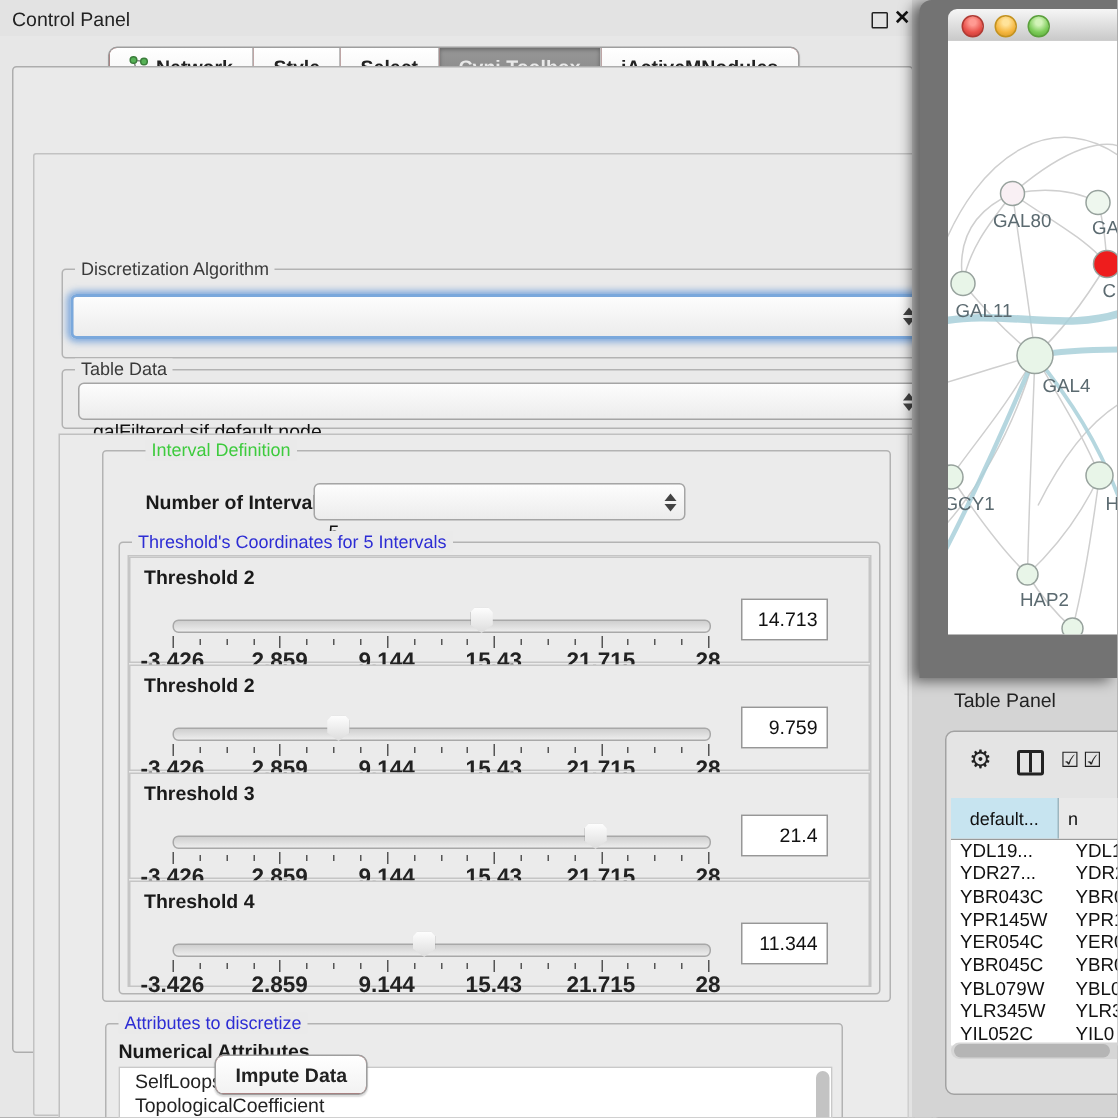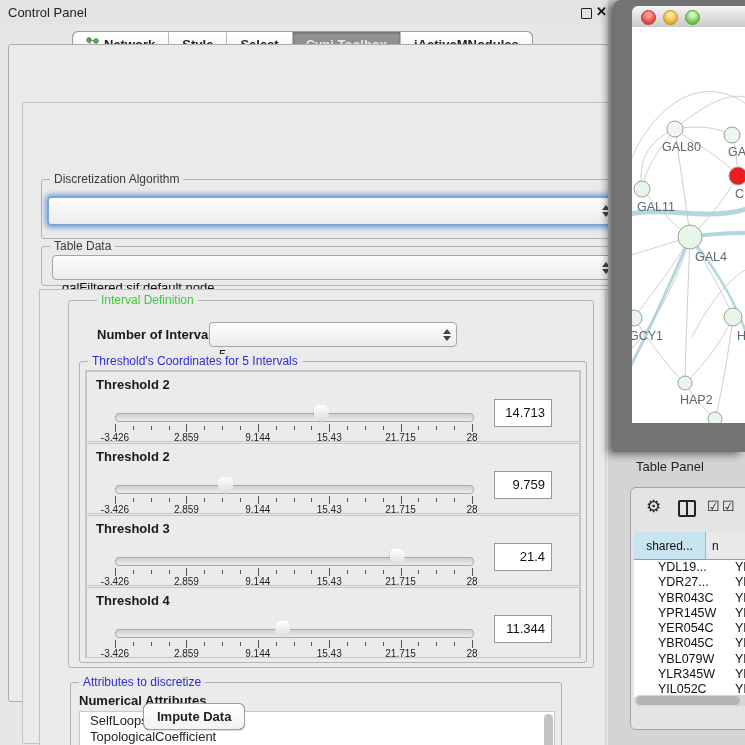--- a/index.html
+++ b/index.html
@@ -44,21 +44,21 @@
   .thr-inner{position:absolute;left:5px;top:8px;width:494px;height:286px;border:1px solid #c5c5c5;background:#ebebeb;}
   .th-row{position:relative;width:492px;height:69px;border:1px solid #c5c5c5;margin:0 0 1px 0;background:#ebebeb;}
   .th-title{position:absolute;left:9px;top:5px;font-weight:bold;font-size:13px;}
   .slider{position:absolute;left:28px;top:33px;width:357px;height:34px;}
   .track{position:absolute;left:0;top:8px;width:357px;height:7px;border-radius:4px;border:1px solid #a8a8a8;background:linear-gradient(#cfcfcf,#ededed);}
   .ticks{position:absolute;left:0;top:19px;width:357px;height:8px;}
   .ticks i{position:absolute;width:1px;background:#555;}
   .ticks i.min{top:2px;height:4px;}
   .ticks i.maj{top:0;height:8px;}
   .tick-labels{position:absolute;left:0;top:27px;width:357px;height:12px;}
-  .tick-labels b{position:absolute;transform:translateX(-50%);font-size:10px;font-weight:normal;color:#222;white-space:nowrap;}
+  .tick-labels b{position:absolute;transform:translateX(-50%);font-size:15px;font-weight:bold;color:#222;white-space:nowrap;}
   .thumb-sl{position:absolute;top:0;width:15px;height:17px;background:linear-gradient(#fefefe,#dcdcdc);
     clip-path:polygon(50% 100%,0 68%,0 20%,20% 0,80% 0,100% 20%,100% 68%);
     filter:drop-shadow(0 0 1px #8a8a8a);}
   .val-box{position:absolute;left:407px;top:27px;width:50px;height:26px;background:#fff;border:1px solid #979797;
     font-size:13px;text-align:right;line-height:26px;padding-right:6px;color:#111;}
   .attr-group{left:30px;top:392px;width:490px;height:90px;}
   .attr-label{position:absolute;left:8px;top:10px;font-weight:bold;font-size:13px;}
   .attr-list{position:absolute;left:8px;top:28px;width:474px;height:54px;background:#fff;border:1px solid #c9c9c9;overflow:hidden;}
   .attr-item{padding:1px 0 0 10px;font-size:13px;line-height:15px;color:#222;white-space:nowrap;}
   .attr-scroll{position:absolute;right:1px;top:2px;width:9px;height:44px;background:#c3c3c3;border-radius:5px;}
@@ -80,21 +80,21 @@
   .col-ic{position:absolute;left:47px;top:6px;width:14px;height:13px;border:2px solid #222;border-radius:2px;
     background:linear-gradient(#222,#222) center/2px 100% no-repeat;}
   .chk-ic{position:absolute;top:4px;font-size:14px;color:#222;}
   .tp-table{position:absolute;left:3px;top:44px;width:118px;height:165px;background:#fff;}
   .tp-header{display:flex;height:27px;border-bottom:1px solid #9a9a9a;}
   .tp-header .hc{font-size:12px;display:flex;align-items:center;justify-content:center;border-right:1px solid #9db6bf;color:#111;}
   .tp-header .hc.c0{width:71px;background:#c7e4f0;}
   .tp-header .hc.c1{flex:1;background:#e9e9e9;justify-content:flex-start;padding-left:6px;border-right:none;}
   .tp-rows{height:138px;overflow:hidden;}
   .tp-row{display:flex;height:15.3px;font-size:12.5px;color:#111;}
-  .tp-row .c0{width:71px;padding-left:24px;white-space:nowrap;overflow:hidden;}
+  .tp-row .c0{width:71px;padding-left:6px;white-space:nowrap;overflow:hidden;}
   .tp-row .c1{flex:1;padding-left:6px;white-space:nowrap;overflow:hidden;}
   .hscroll{position:absolute;left:3px;top:207px;width:118px;height:11px;background:#d6d6d6;border-radius:6px;}
   .hscroll .thumb{position:absolute;left:2px;top:1px;width:104px;height:9px;background:#b5b5b5;border-radius:5px;}
 </style>
 </head>
 <body>
 
 <div class="screen">
 
   <div class="titlebar">
@@ -426,21 +426,21 @@
 
   <div class="tp-box">
     <div class="tp-toolbar">
       <span class="gear-ic">⚙</span>
       <span class="col-ic"></span>
       <span class="chk-ic" style="left:76px;">☑</span>
       <span class="chk-ic" style="left:91px;">☑</span>
     </div>
     <div class="tp-table">
       <div class="tp-header">
-          <div class="hc c0">shared...</div>
+          <div class="hc c0">default...</div>
           <div class="hc c1">n</div>
         </div>
       <div class="tp-rows">
           <div class="tp-row">
             <div class="c0">YDL19...</div>
             <div class="c1">YDL1</div>
           </div>
           <div class="tp-row">
             <div class="c0">YDR27...</div>
             <div class="c1">YDR2</div>

